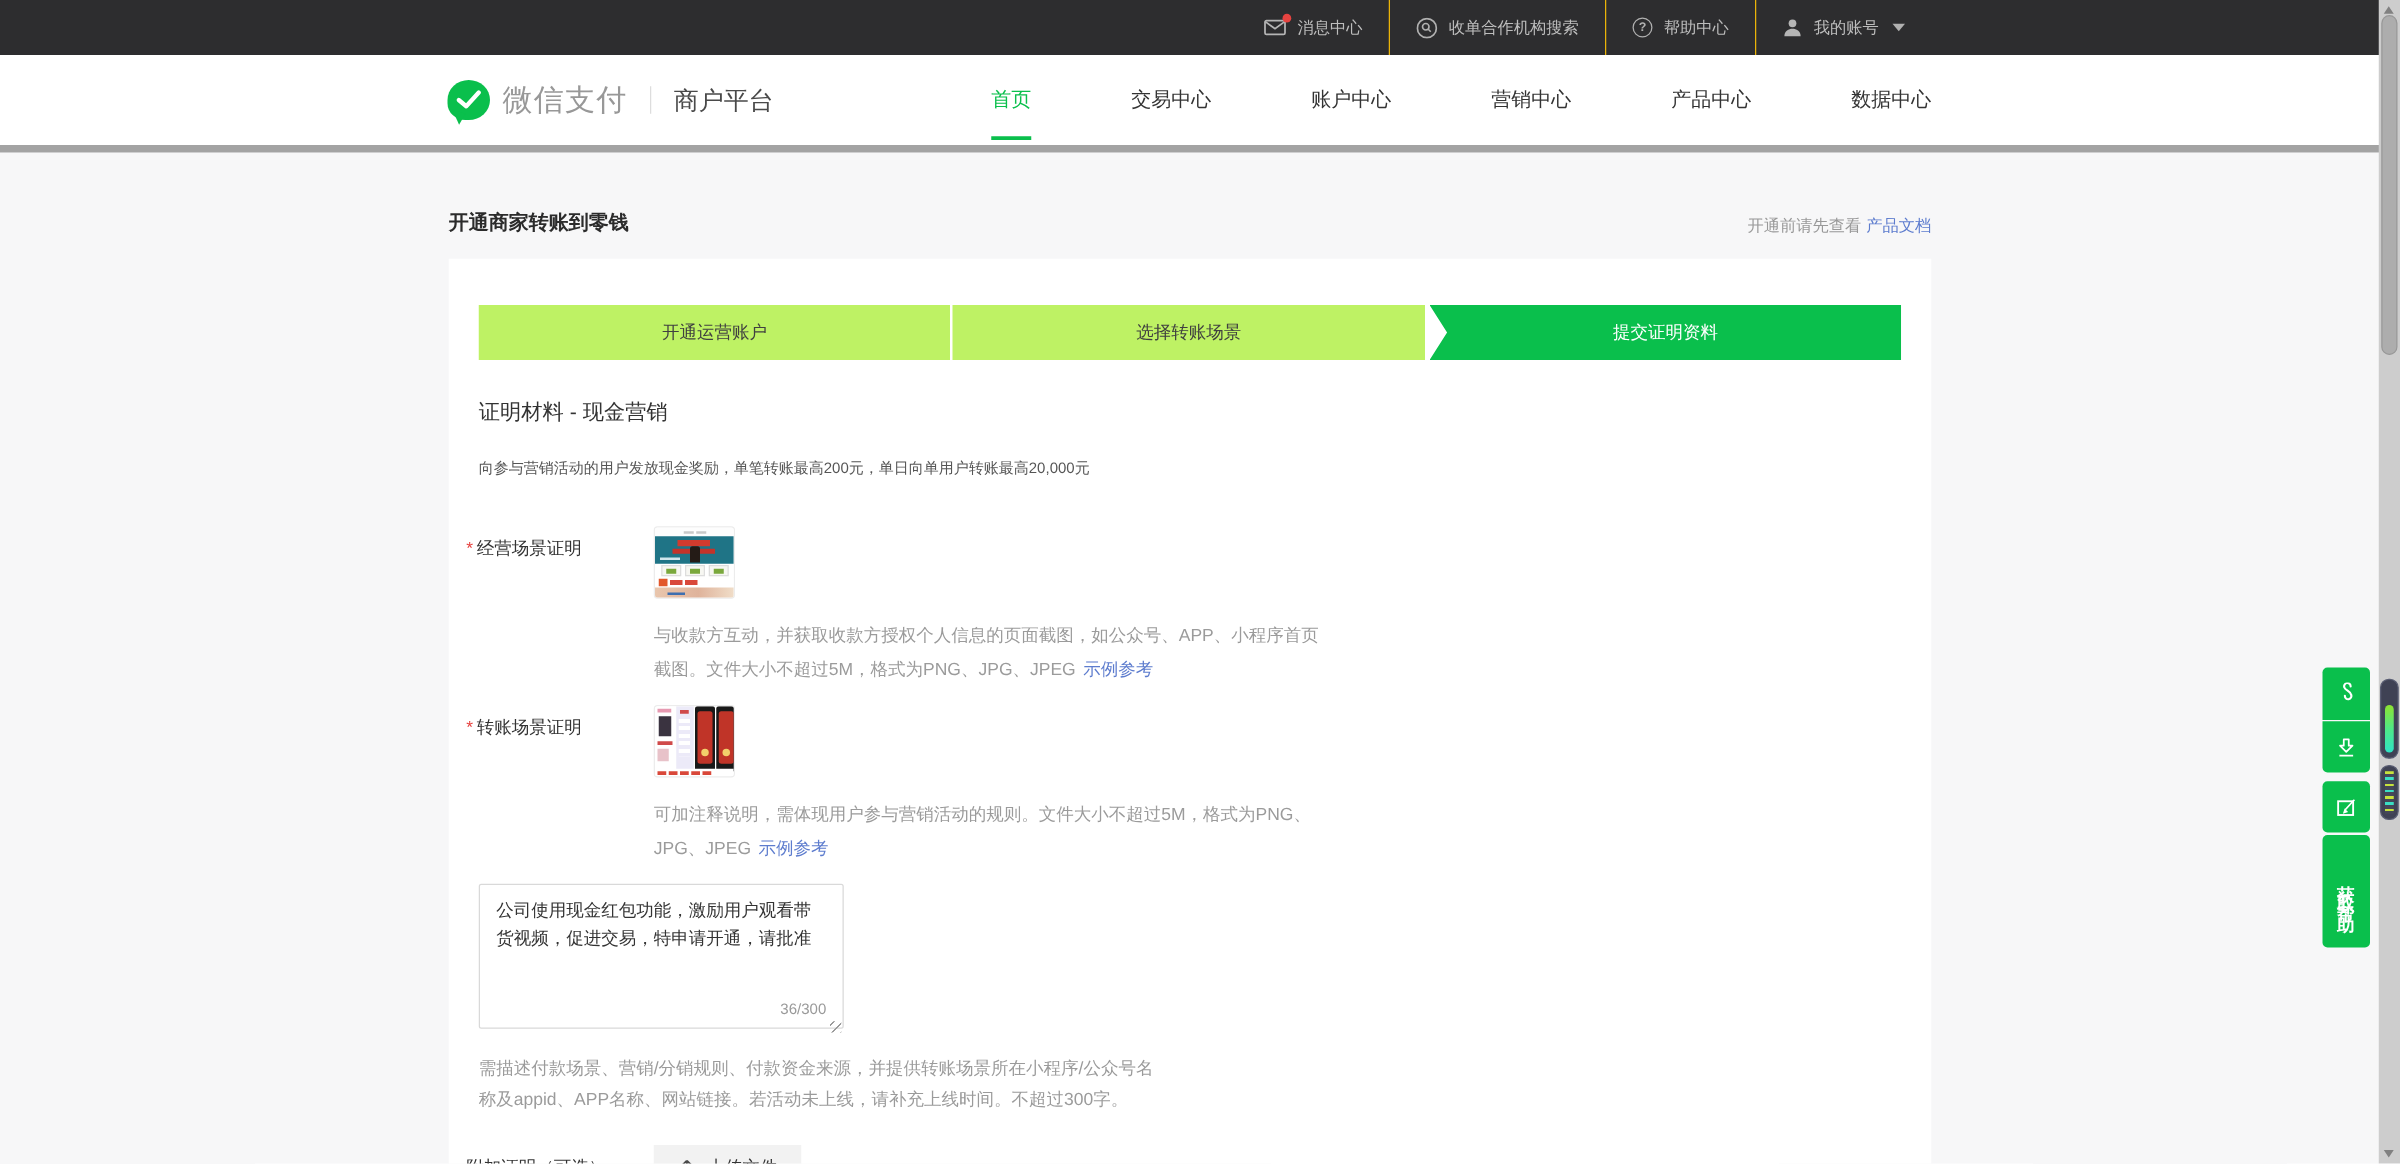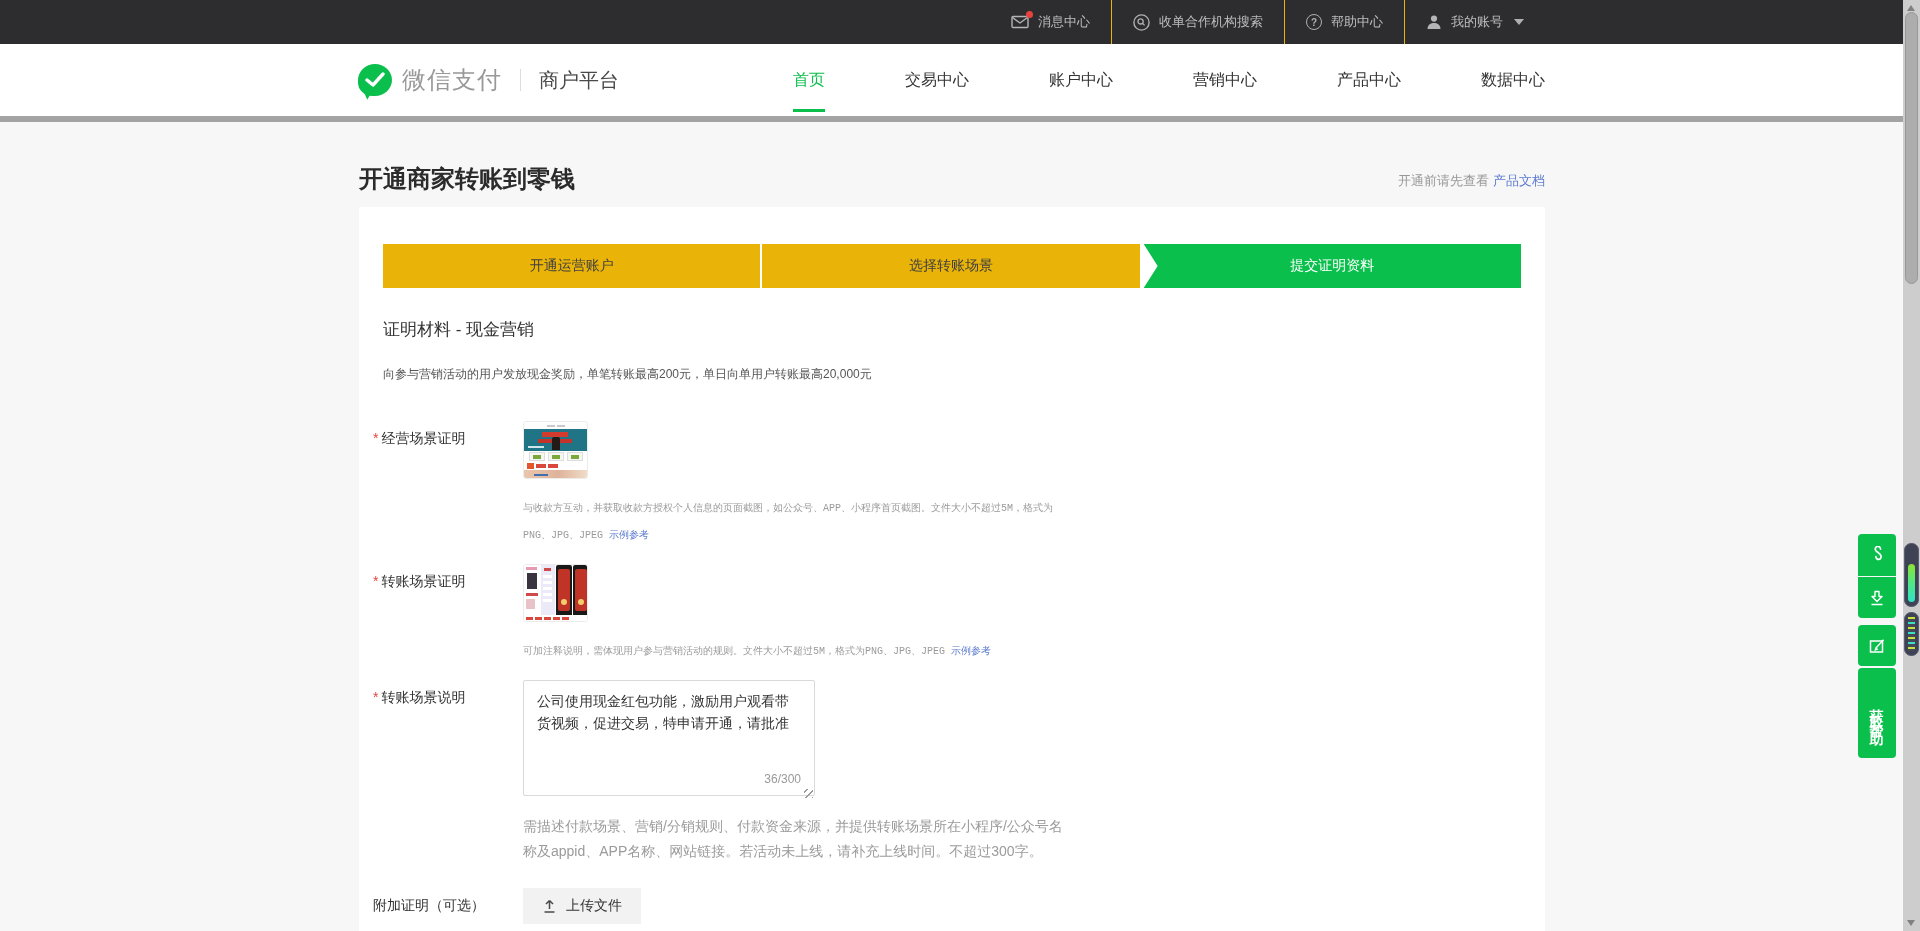--- a/index.html
+++ b/index.html
@@ -25,44 +25,44 @@
   .logo-text { font-size:24px; color:#989898; letter-spacing:1px; }
   .logo-divider { width:1px; height:22px; background:#ddd; margin:0 8px; }
   .portal-label { font-size:20px; color:#4a4a4a; }
   .nav { position:absolute; right:375px; top:0; height:100%; display:flex; gap:80px;text-align:right; }
   .nav-item { display:flex; align-items:center; height:100%; font-size:16px; color:#333; cursor:pointer; position:relative; }
   .nav-item.active { color:#0abf4c; }
   .nav-item.active::after { content:""; position:absolute; left:0; right:0; bottom:4px; height:3px; background:#0abf4c; }
 
   
   .page-head { width:1186px; margin:46px 0 0 359px; display:flex; justify-content:space-between; align-items:flex-end; }
-  .page-title { font-size:24px; font-weight:bold; color:#2b2b2b; line-height:22px; }
+  .page-title { font-size:16px; font-weight:bold; color:#2b2b2b; line-height:22px; }
   .page-notice { font-size:13px; color:#999; }
   .page-notice .link { color:#5d7cce; cursor:pointer; margin-left:4px; }
 
   
   .card { width:1186px; margin:17px 0 0 359px; height:760px; background:#fff; padding:37px 24px 0; }
 
   .steps { display:flex; height:44px; }
-  .step { flex:1; background:#eab308; display:flex; align-items:center; justify-content:center; font-size:14px; color:#404040; }
+  .step { flex:1; background:#bef264; display:flex; align-items:center; justify-content:center; font-size:14px; color:#404040; }
   .step + .step { margin-left:2px; }
   .step.active { background:#0abf4c; color:#fff; margin-left:4px;
                  clip-path:polygon(0 0, 14px 50%, 0 100%, 100% 100%, 100% 0); }
 
   .section-title { margin-top:31px; font-size:17px; font-weight:normal; color:#333; line-height:21px; }
   .section-sub { margin-top:26px; font-size:12px; color:#555; line-height:17px; }
 
   .form { margin-top:38px; }
   .form-row { display:flex; margin-top:15px; }
   .form-row:first-child { margin-top:0; }
   .form-row.row-last { margin-top:24px; }
   .row-label { width:150px; margin-left:-10px; flex-shrink:0; padding-top:9px; font-size:14px; color:#333; }
   .req { color:#e64340; margin-right:3px; }
   .row-content { width:560px; }
-  .desc { margin-top:16px; width:542px; font-size:10px; line-height:27px; color:#9b9b9b;font-family:Liberation Mono, monospace; }
+  .desc { margin-top:16px; width:542px; font-size:14px; line-height:27px; color:#9b9b9b; }
   .desc .link { color:#5d7cce; cursor:pointer; margin-left:6px; }
 
   
   .thumb { width:65px; height:58px; border-radius:3px; overflow:hidden; position:relative; background:#fff; border:1px solid #ececec; cursor:pointer; }
   .t1-bar { height:7px; background:#fdfdfd; display:flex; justify-content:center; align-items:center; gap:2px; }
   .t1-bar i { width:8px; height:2px; background:#c9c9c9; }
   .t1-hero { height:22px; background:#1f7486; position:relative; }
   .t1-hero .r1 { position:absolute; left:18px; top:3px; width:26px; height:5px; background:#d23b2e; }
   .t1-hero .r2 { position:absolute; left:14px; top:10px; width:34px; height:4px; background:#c4332a; }
   .t1-hero .fig { position:absolute; left:28px; top:8px; width:8px; height:13px; background:#241b16; border-radius:2px 2px 0 0; }
@@ -278,23 +278,20 @@
                 <i></i>
               </div>
           </div>
           <div class="desc">
             <span>可加注释说明，需体现用户参与营销活动的规则。文件大小不超过5M，格式为PNG、JPG、JPEG</span><span class="link">示例参考</span>
           </div>
         </div>
       </div>
 
       <div class="form-row">
-        <div class="row-label">
-          <span class="req">*</span><span>转账场景说明</span>
-        </div>
         <div class="row-content">
           <div class="ta-wrap">
             <textarea class="scene" style="">公司使用现金红包功能，激励用户观看带货视频，促进交易，特申请开通，请批准</textarea>
             <span class="ta-counter">36/300</span>
             <span class="ta-handle"></span>
           </div>
           <div class="help-text">需描述付款场景、营销/分销规则、付款资金来源，并提供转账场景所在小程序/公众号名称及appid、APP名称、网站链接。若活动未上线，请补充上线时间。不超过300字。</div>
         </div>
       </div>
 

